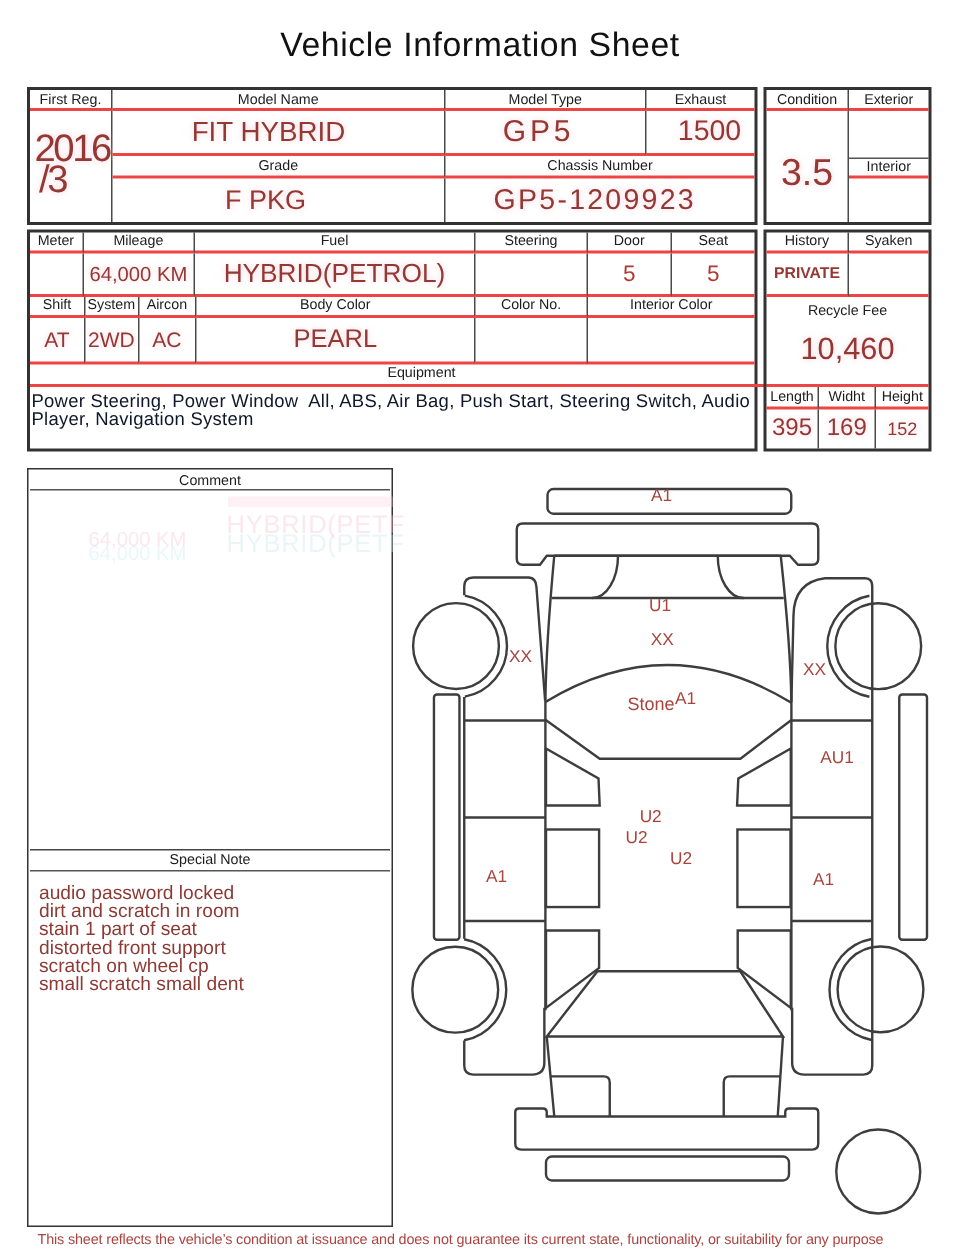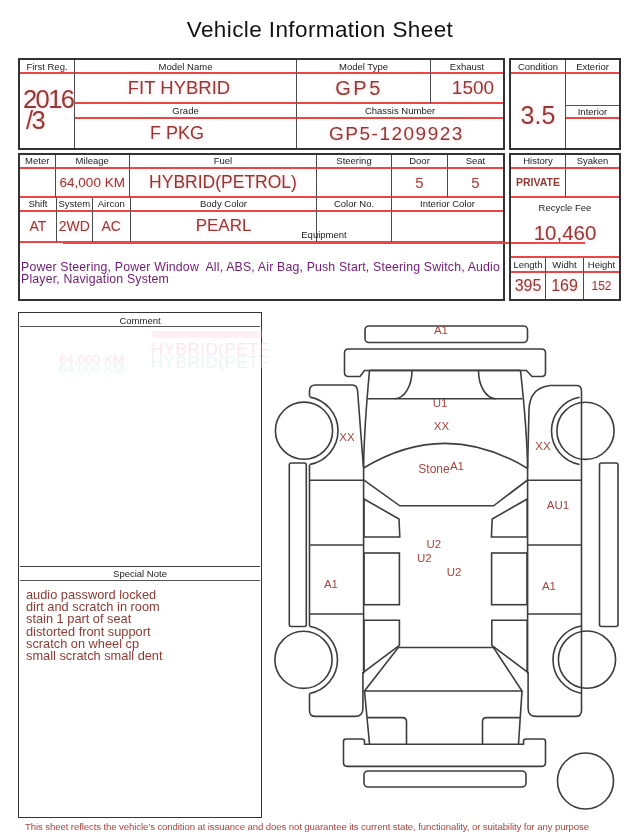--- a/index.html
+++ b/index.html
@@ -98,23 +98,23 @@
 <div class="cell val bb br" style="left:131px;top:212px;width:186px;height:30.5px;font-size:17px;">PEARL</div>
 
 <div class="cell lbl bb br" style="left:317px;top:197.5px;width:75px;height:14.5px;">Color No.</div>
 
 <div class="cell bb br" style="left:317px;top:212px;width:75px;height:30.5px;"></div>
 
 <div class="cell lbl bb" style="left:392px;top:197.5px;width:111px;height:14.5px;">Interior Color</div>
 
 <div class="cell bb" style="left:392px;top:212px;width:111px;height:30.5px;"></div>
 
-<div class="cell lbl bb" style="left:20px;top:228px;width:522px;height:15.5px;margin-left:43px;">Equipment</div>
-
-<div style="position:absolute;left:21px;top:262px;width:482px;font-size:12.3px;line-height:11.7px;color:#701a75;letter-spacing:0.18px;">Power Steering, Power Window&nbsp; All, ABS, Air Bag, Push Start, Steering Switch, Audio<br>Player, Navigation System</div>
+<div class="cell lbl bb" style="left:20px;top:242px;width:522px;height:15.5px;">Equipment</div>
+
+<div style="position:absolute;left:21px;top:262px;width:482px;font-size:12.3px;line-height:11.7px;color:#0f172a;letter-spacing:0.18px;">Power Steering, Power Window&nbsp; All, ABS, Air Bag, Push Start, Steering Switch, Audio<br>Player, Navigation System</div>
 
 <div class="outer" style="left:509px;top:153px;width:112px;height:148px;"></div>
 
 <div class="cell lbl bb br" style="left:511px;top:155px;width:55px;height:13.5px;">History</div>
 
 <div class="cell bb br" style="left:511px;top:168.5px;width:55px;height:29.5px;font-size:10.5px;font-weight:bold;color:#933832;">PRIVATE</div>
 
 <div class="cell lbl bb" style="left:566px;top:155px;width:53px;height:13.5px;">Syaken</div>
 
 <div class="cell bb" style="left:566px;top:168.5px;width:53px;height:29.5px;"></div>

